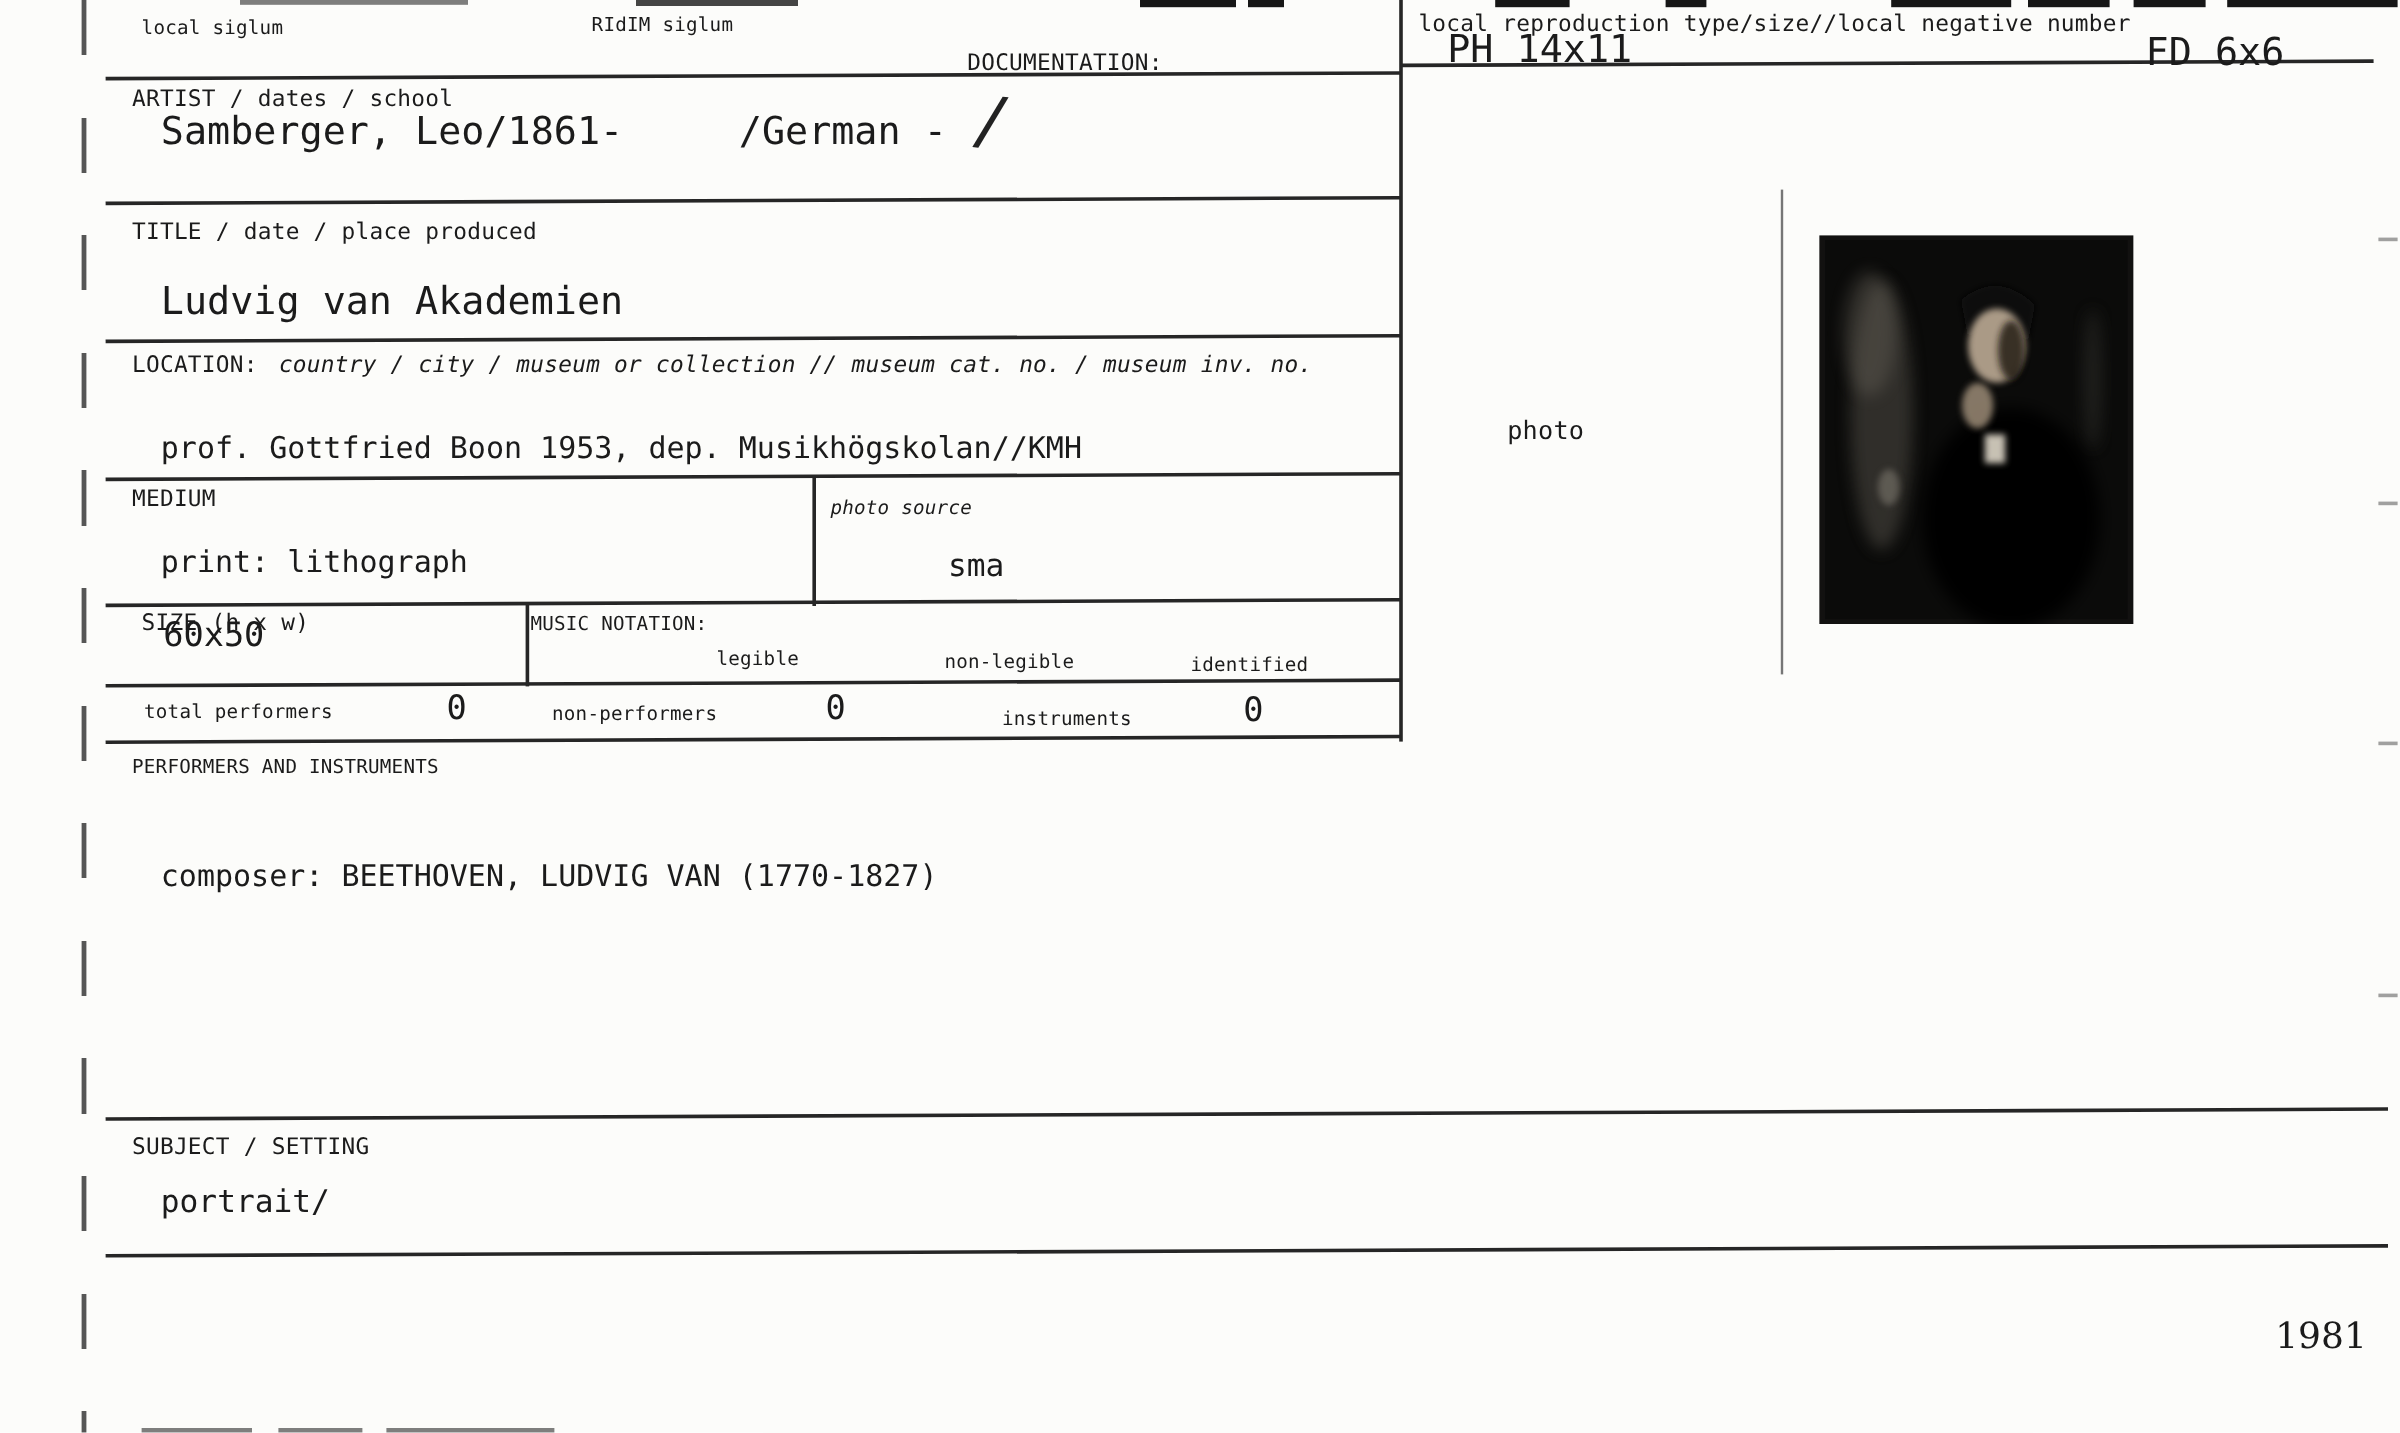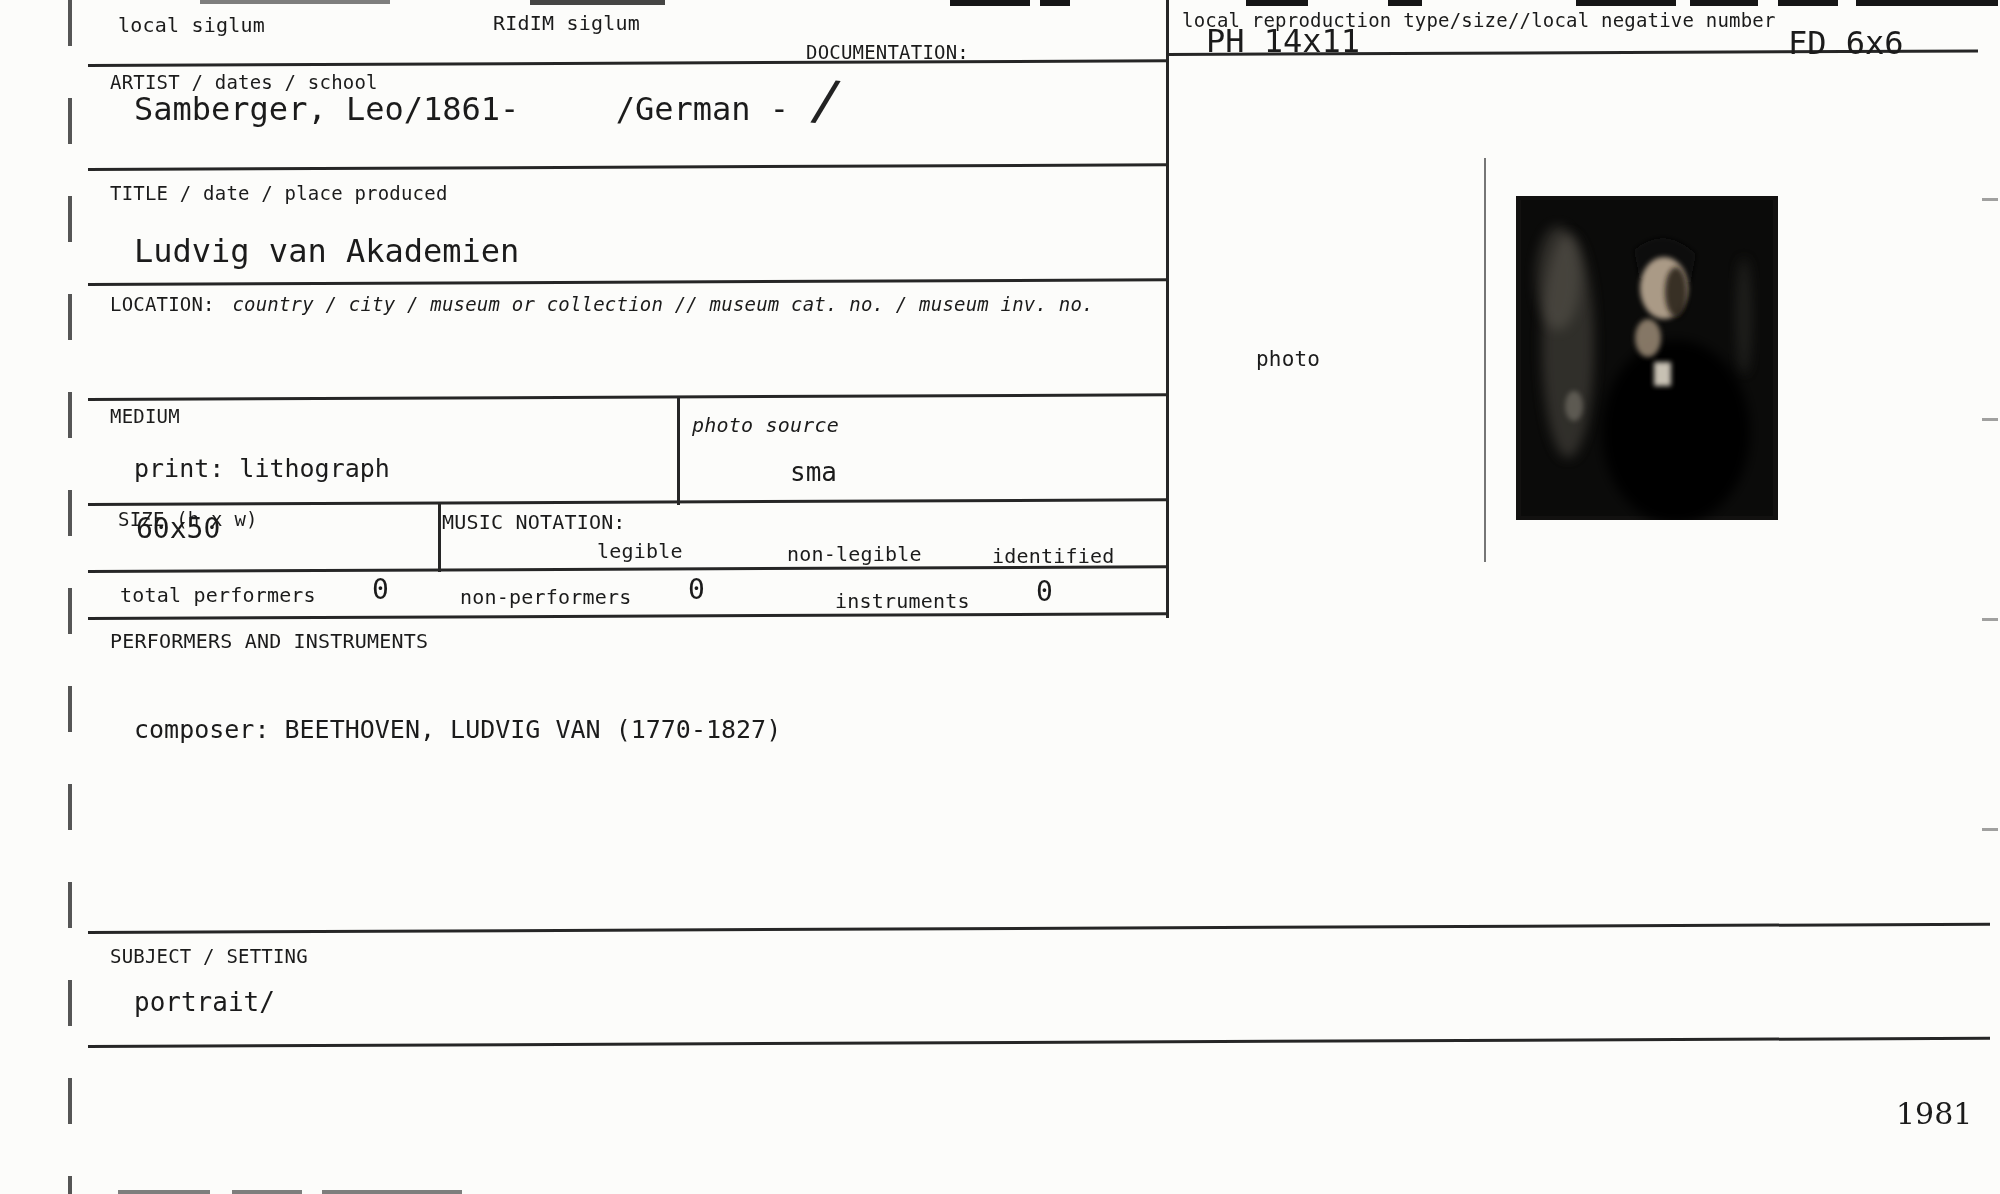--- a/index.html
+++ b/index.html
@@ -3,21 +3,21 @@
 <meta charset="utf-8">
 <style>
   html,body{margin:0;padding:0;background:#ffffff;}
   .card{
     position:relative;width:2000px;height:1194px;overflow:hidden;
     background:#fcfcfa;color:#1b1b1b;
     font-family:"DejaVu Sans Mono", monospace;
   }
   .abs{position:absolute;}
   
-  .lbl   {font-size:20px;line-height:1.1;letter-spacing:.2px;}
+  .lbl   {font-size:16px;line-height:1.1;letter-spacing:.2px;}
   .lbl-s {font-size:19px;line-height:1.1;letter-spacing:.2px;}
   .ital  {font-style:italic;}
   .val   {font-size:25px;line-height:1.15;white-space:pre;}
   .val-lg{font-size:32px;line-height:1.1;white-space:pre;}
   .val-md{font-size:26px;line-height:1.1;white-space:pre;}
   .val-num{font-size:28px;line-height:1;}
   .serif {font-family:"DejaVu Serif", serif;}
   
   .rule {position:absolute;height:3px;background:#262626;}
   .vrule{position:absolute;width:3px;background:#262626;}
@@ -86,20 +86,21 @@
   <div class="abs val-lg" style="left:134px;top:92px;text-align:right;">Samberger, Leo/1861-     /German - </div>
   <div class="abs" style="left:810px;top:74px;"><span class="hand-slash">/</span></div>
 
   <div class="abs lbl-s" style="left:110px;top:183px;">TITLE / date / place produced</div>
   <div class="abs val-lg" style="left:134px;top:234px;">Ludvig van Akademien</div>
 
   <div class="abs" style="left:110px;top:294px;white-space:nowrap;">
     <span class="lbl-s">LOCATION:</span>
     <span class="lbl-s ital" style="margin-left:8px;">country / city / museum or collection // museum cat. no. / museum inv. no.</span>
   </div>
+  <div class="abs val" style="left:134px;top:360px;">prof. Gottfried Boon 1953, dep. Musikhögskolan//KMH</div>
 
   <div class="abs lbl-s" style="left:110px;top:406px;">MEDIUM</div>
   <div class="abs val" style="left:134px;top:455px;">print: lithograph</div>
   <div class="abs lbl ital" style="left:692px;top:414px;">photo source</div>
   <div class="abs val-md" style="left:790px;top:458px;">sma</div>
 
   <div class="abs lbl-s" style="left:118px;top:509px;">SIZE (h x w)</div>
   <div class="abs val-num" style="left:136px;top:515px;">60x50</div>
   <div class="abs lbl" style="left:442px;top:511px;">MUSIC NOTATION:</div>
   <div class="abs lbl" style="left:597px;top:540px;">legible</div>

